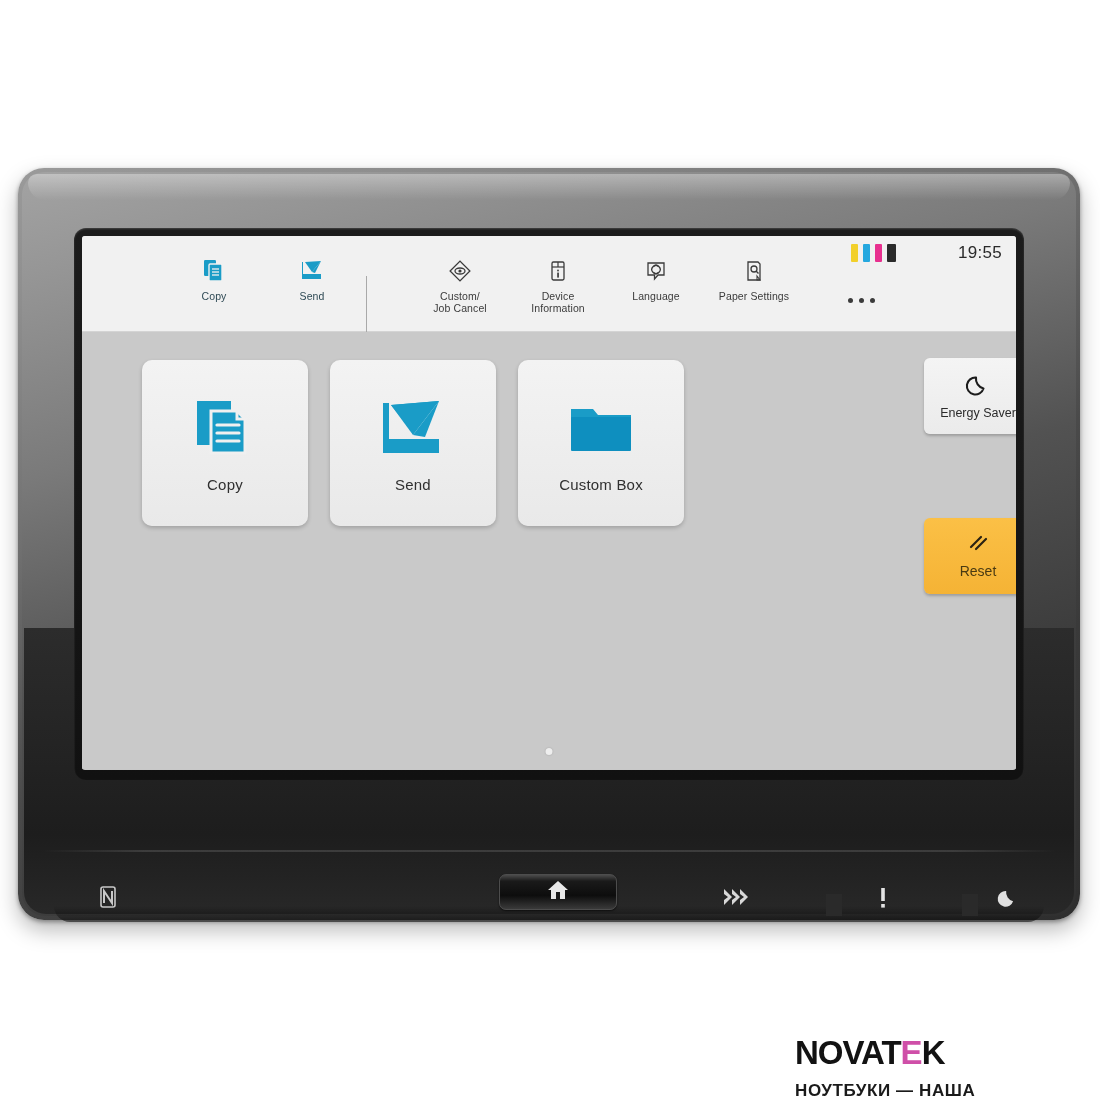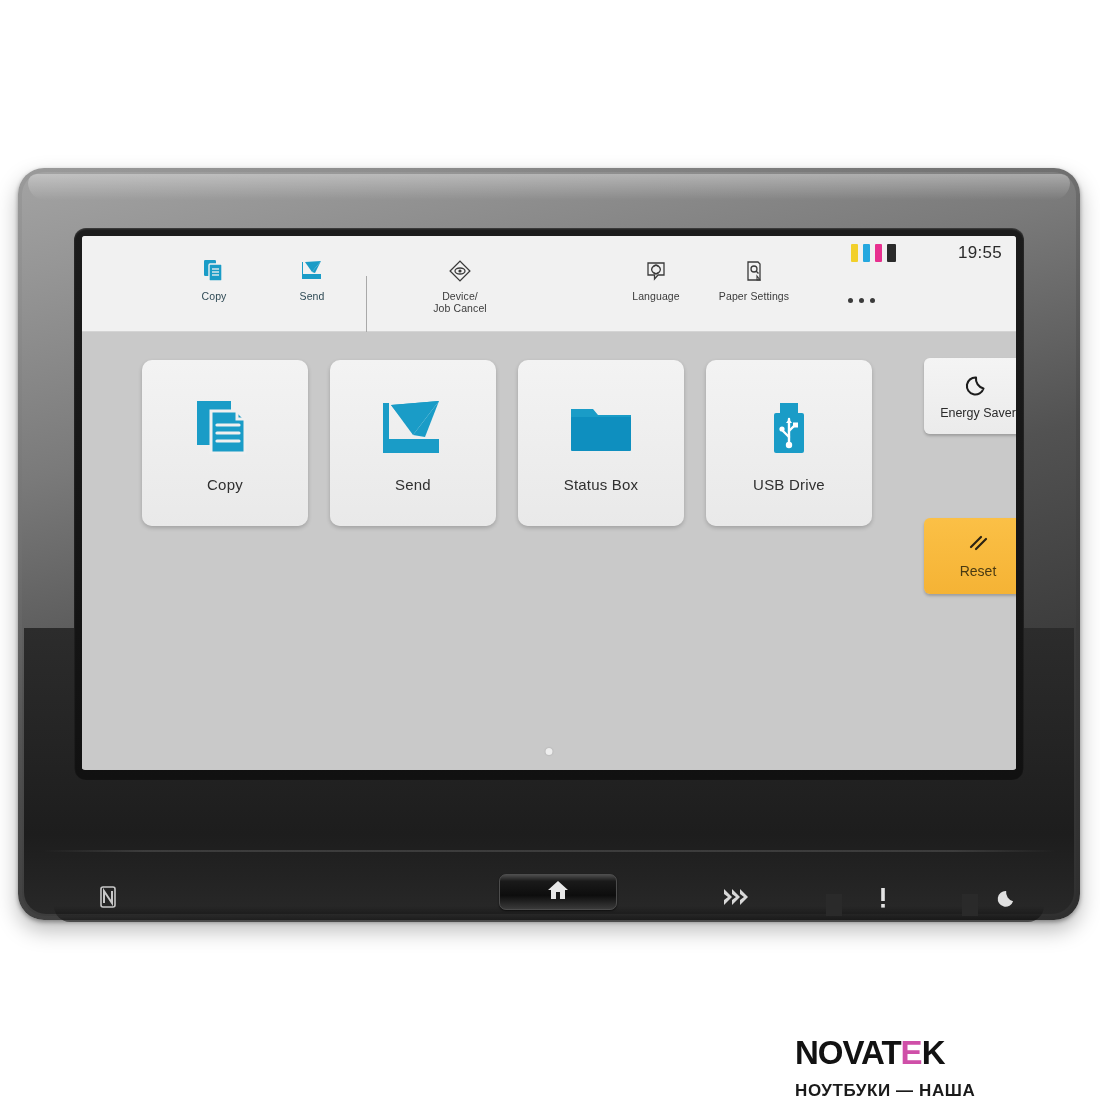--- a/index.html
+++ b/index.html
@@ -244,25 +244,40 @@
 
             <div class="tb-item" style="left:326px">
               <span>
                 <svg width="26" height="26" viewBox="0 0 26 26">
                   <rect x="6" y="6" width="14" height="14" transform="rotate(45 13 13)" fill="none" stroke="#3b3b3b" stroke-width="1.3"></rect>
                   <ellipse cx="13" cy="13" rx="5" ry="3" fill="none" stroke="#3b3b3b" stroke-width="1.3"></ellipse>
                   <circle cx="13" cy="13" r="1.6" fill="#3b3b3b"></circle>
                 </svg>
               </span>
               <span class="lbl">
-                <span>Device/</span><br>
+                <span>Custom/</span><br>
                 <span>Job Cancel</span>
               </span>
             </div>
 
+            <div class="tb-item" style="left:424px">
+              <span>
+                <svg width="26" height="26" viewBox="0 0 26 26">
+                  <rect x="7" y="4" width="12" height="18" rx="1.4" fill="none" stroke="#3b3b3b" stroke-width="1.3"></rect>
+                  <path d="M7 9 H19" stroke="#3b3b3b" stroke-width="1.2"></path>
+                  <path d="M13 4 V9" stroke="#3b3b3b" stroke-width="1.2"></path>
+                  <circle cx="13" cy="12.5" r=".9" fill="#3b3b3b"></circle>
+                  <rect x="12.2" y="14.6" width="1.7" height="5" fill="#3b3b3b"></rect>
+                </svg>
+              </span>
+              <span class="lbl">
+                <span>Device</span><br>
+                <span>Information</span>
+              </span>
+            </div>
 
             <div class="tb-item" style="left:522px">
               <span>
                 <svg width="26" height="26" viewBox="0 0 26 26">
                   <path d="M5 5 H21 V17 H15 L11.5 21 V17 H5 Z" fill="none" stroke="#3b3b3b" stroke-width="1.3"></path>
                   <path d="M15.5 8.5 A4 4 0 1 0 15.5 14.5" fill="none" stroke="#3b3b3b" stroke-width="1.3"></path>
                   <path d="M10.5 8.5 A4 4 0 1 1 10.5 14.5" fill="none" stroke="#3b3b3b" stroke-width="1.3"></path>
                 </svg>
               </span>
               <span class="lbl">Language</span>
@@ -322,42 +337,24 @@
               <div class="t-lbl">Send</div>
             </div>
 
             <div class="tile">
               <div class="ico">
                 <svg width="72" height="72" viewBox="0 0 72 72">
                   <path d="M6 14 h22 l5 6 h33 v6 H6 Z" fill="#1a9cc7"></path>
                   <rect x="6" y="22" width="60" height="34" rx="1" fill="#0e8fbf"></rect>
                 </svg>
               </div>
-              <div class="t-lbl">Status Box</div>
-            </div>
-
-
-            <div class="tile">
-              <div class="ico">
-                <svg width="72" height="72" viewBox="0 0 72 72">
-                  <rect x="27" y="8" width="18" height="10" fill="#1a9cc7"></rect>
-                  <rect x="21" y="18" width="30" height="40" rx="2" fill="#1a9cc7"></rect>
-                  <g stroke="#ffffff" stroke-width="2.4" fill="none" stroke-linecap="round">
-                    <line x1="36" y1="24" x2="36" y2="48"></line>
-                    <path d="M36 24 l-3 4 h6 z" fill="#ffffff" stroke="none"></path>
-                    <line x1="36" y1="36" x2="42" y2="30"></line>
-                    <line x1="36" y1="42" x2="30" y2="36"></line>
-                  </g>
-                  <circle cx="36" cy="50" r="3.2" fill="#ffffff"></circle>
-                  <rect cx="0" x="40" y="27.5" width="5" height="5" fill="#ffffff"></rect>
-                  <circle cx="29" cy="34" r="2.6" fill="#ffffff"></circle>
-                </svg>
-              </div>
-              <div class="t-lbl">USB Drive</div>
-            </div>
+              <div class="t-lbl">Custom Box</div>
+            </div>
+
+
           </div>
 
           <div class="side-btns">
             <div class="side-btn energy">
               <span>
                 <svg width="26" height="26" viewBox="0 0 26 26">
                   <path d="M18.5 16.5 A8.5 8.5 0 1 1 11 5.5 A10 10 0 0 0 18.5 16.5 Z" fill="none" stroke="#1c1c1c" stroke-width="2.1" stroke-linejoin="round"></path>
                 </svg>
               </span>
               <span class="s-lbl">Energy Saver</span>

